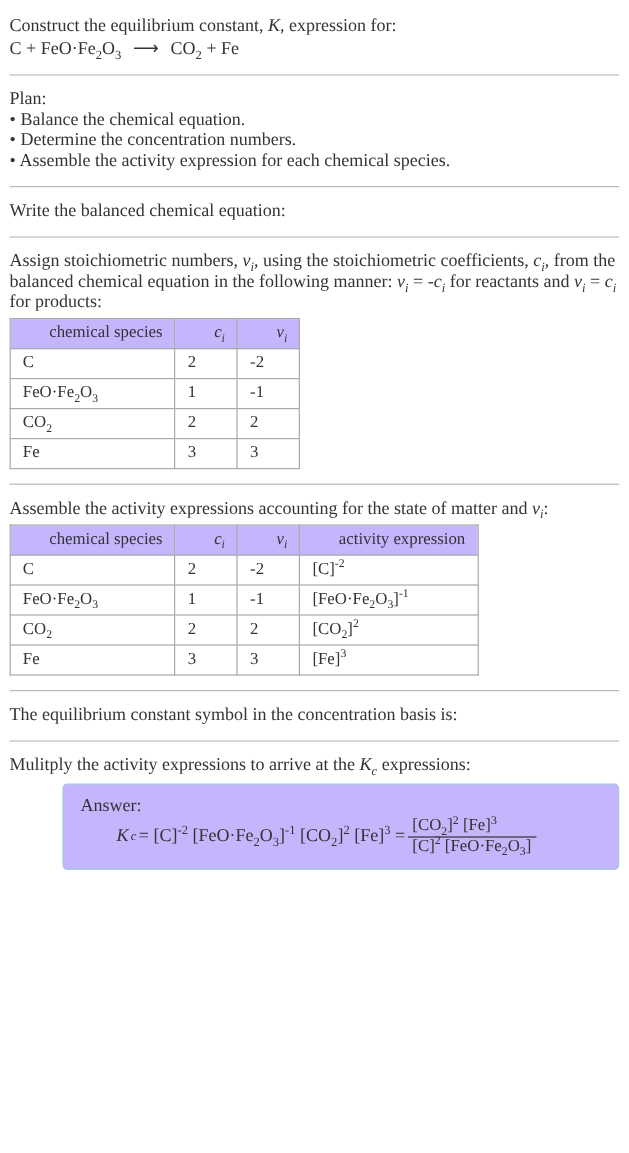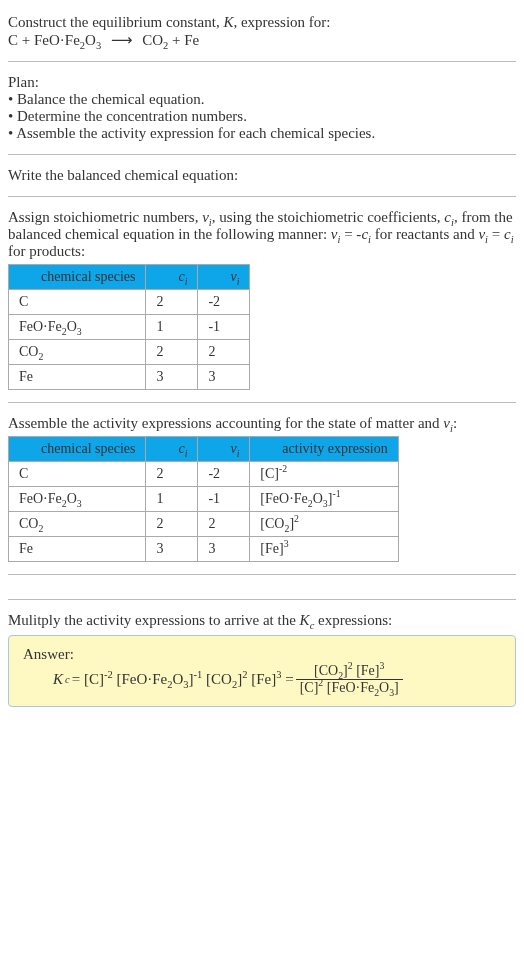--- a/index.html
+++ b/index.html
@@ -35,32 +35,32 @@
     border-collapse: collapse;
     margin-top: 4px;
     font-size: 14px;
   }
   table.data th, table.data td {
     border: 1px solid #aaa;
     padding: 4px 10px;
     text-align: left;
     font-weight: normal;
   }
-  table.data th { background: #0ea5e9; padding-left: 32px; }
+  table.data th { background: #c4b5fd; padding-left: 32px; }
   .answer-box {
-    background: #fef9c3;
+    background: #c4b5fd;
     border: 1px solid #a8c8db;
     border-radius: 4px;
     padding: 10px 14px;
     margin-top: 6px;
+    margin-left: 44px;
   }
   .frac {
     display: inline-block;
     vertical-align: middle;
-    text-align: center;
     font-size: 14px;
   }
   .frac .num {
     display: block;
     border-bottom: 1px solid #333;
     padding: 0 4px;
   }
   .frac .den {
     display: block;
     padding: 0 4px;
@@ -173,20 +173,21 @@
       <td>3</td>
       <td>[Fe]<sup>3</sup></td>
     </tr>
   </tbody>
     </table>
 </div>
 
 <hr>
 
 <div class="section">
+  <div>The equilibrium constant symbol in the concentration basis is:</div>
 </div>
 
 <hr>
 
 <div class="section">
   <span>Mulitply the activity expressions to arrive at the </span><span class="italic">K</span><sub class="italic">c</sub><span> expressions:</span>
 
   <div class="answer-box">
     <div>Answer:</div>
     <div class="eqline indent">

